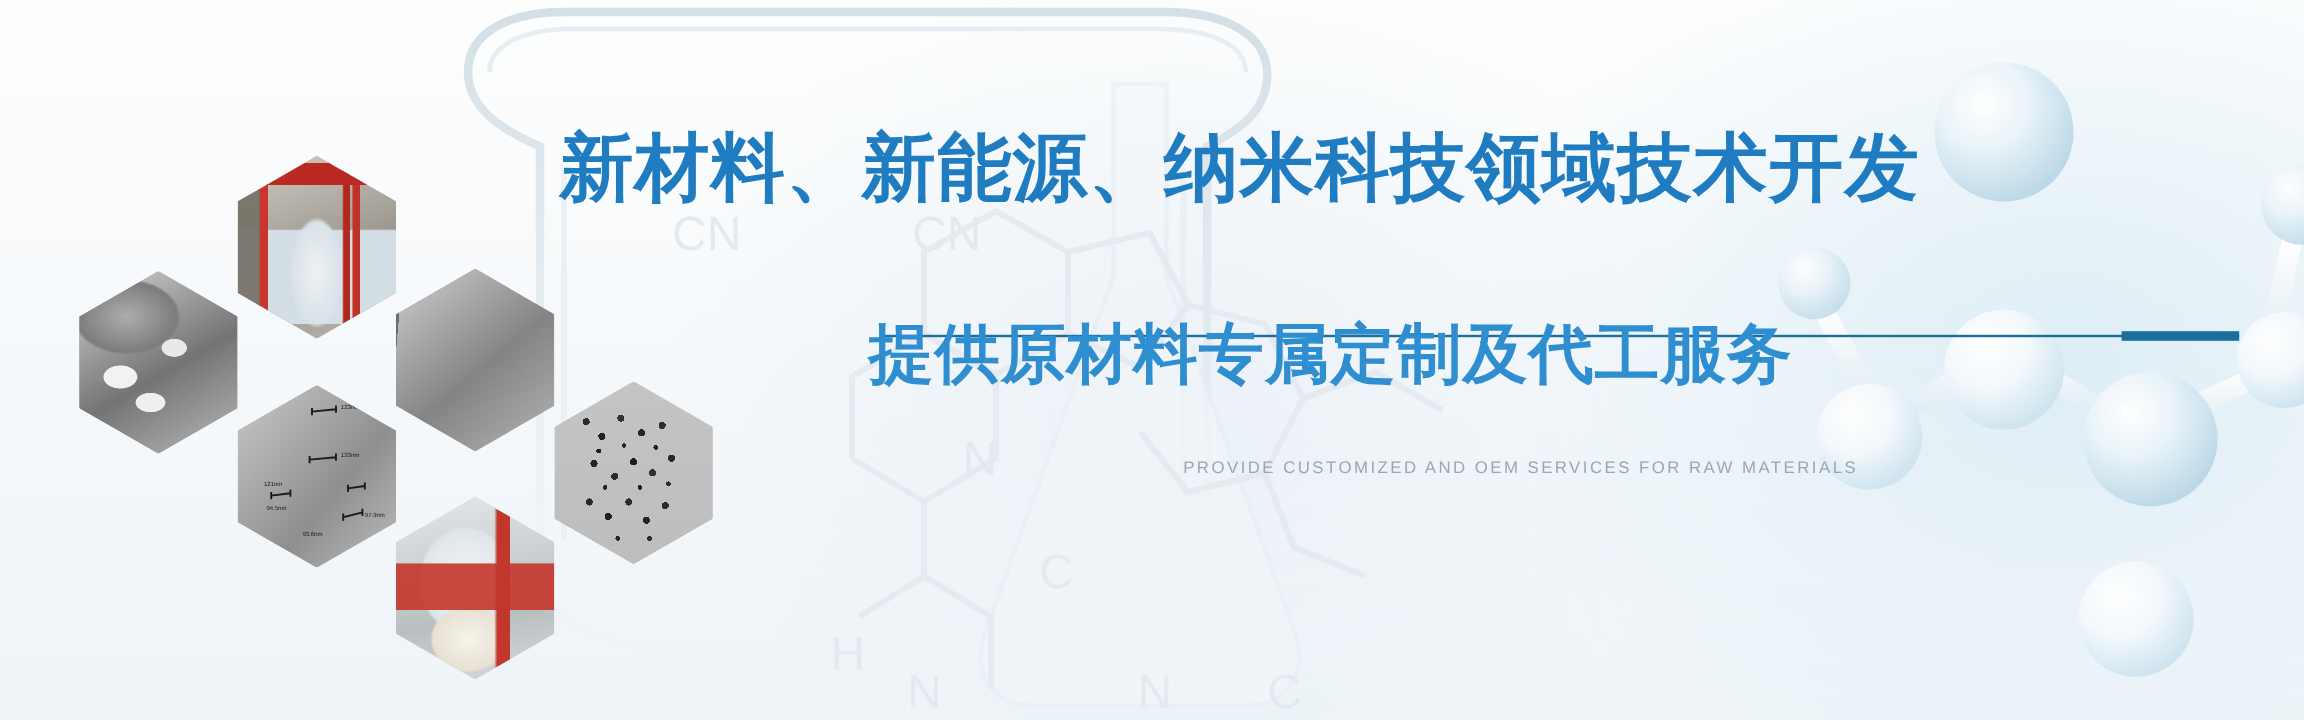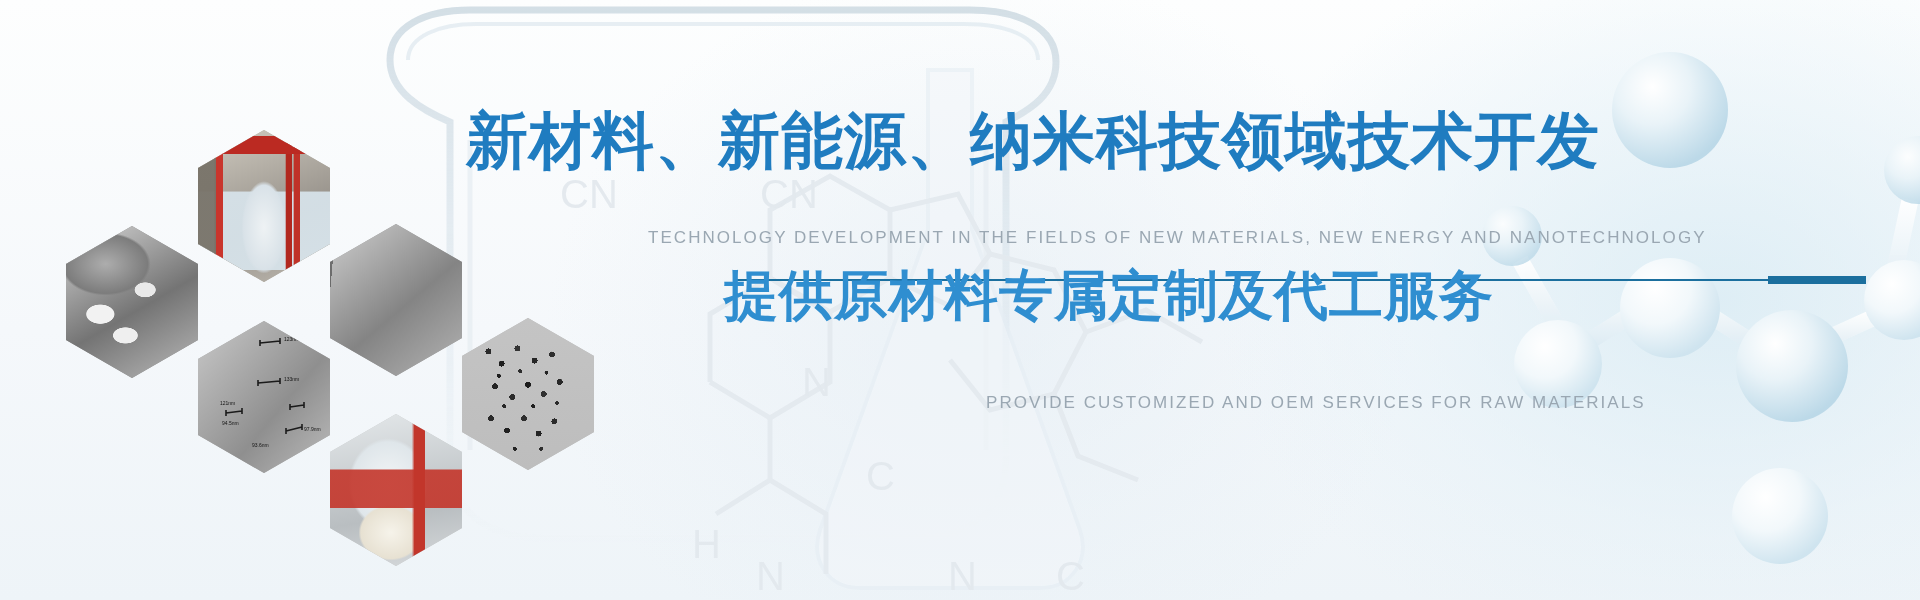--- a/index.html
+++ b/index.html
@@ -132,22 +132,22 @@
   .divider{position:absolute;left:733px;top:276px;width:1133px;height:8px;}
   .divider .d-line{position:absolute;left:0;top:3px;width:1133px;height:2px;background:#1b6f9e;}
   .divider .d-cap{position:absolute;right:0;top:0;width:98px;height:8px;background:#1b6f9e;}
   .headline-2{
     position:absolute;left:724px;top:264px;
     font-size:54px;font-weight:bold;letter-spacing:1px;
     color:#2f8ed0;line-height:1;white-space:nowrap;
   }
   .sub-2{
     position:absolute;left:986px;top:381px;
-    font-size:17px;letter-spacing:2.05px;color:#9aa7b2;
-    white-space:nowrap;font-weight:400;margin-top:12px;
+    font-size:14px;letter-spacing:2.05px;color:#9aa7b2;
+    white-space:nowrap;font-weight:400;
   }
   .headline-2{top:268px;}
 </style>
 </head>
 <body>
 
 <div class="banner">
 
   <svg class="bg-beaker" viewBox="0 0 800 560" xmlns="http://www.w3.org/2000/svg">
     <defs>
@@ -262,21 +262,20 @@
         </g>
       </svg>
     </div>
     <div class="hex hex-4 ph-nanorods"></div>
     <div class="hex hex-5 ph-powder"></div>
     <div class="hex hex-6 ph-nanodots"></div>
   </div>
 
   <div class="headline-1">新材料、新能源、纳米科技领域技术开发</div>
 
-  <div class="sub-1">TECHNOLOGY DEVELOPMENT IN THE FIELDS OF NEW MATERIALS, NEW ENERGY AND NANOTECHNOLOGY</div>
 
   <div class="divider">
     <div class="d-line"></div>
     <div class="d-cap"></div>
   </div>
 
   <div class="headline-2">提供原材料专属定制及代工服务</div>
 
   <div class="sub-2">PROVIDE CUSTOMIZED AND OEM SERVICES FOR RAW MATERIALS</div>
 

